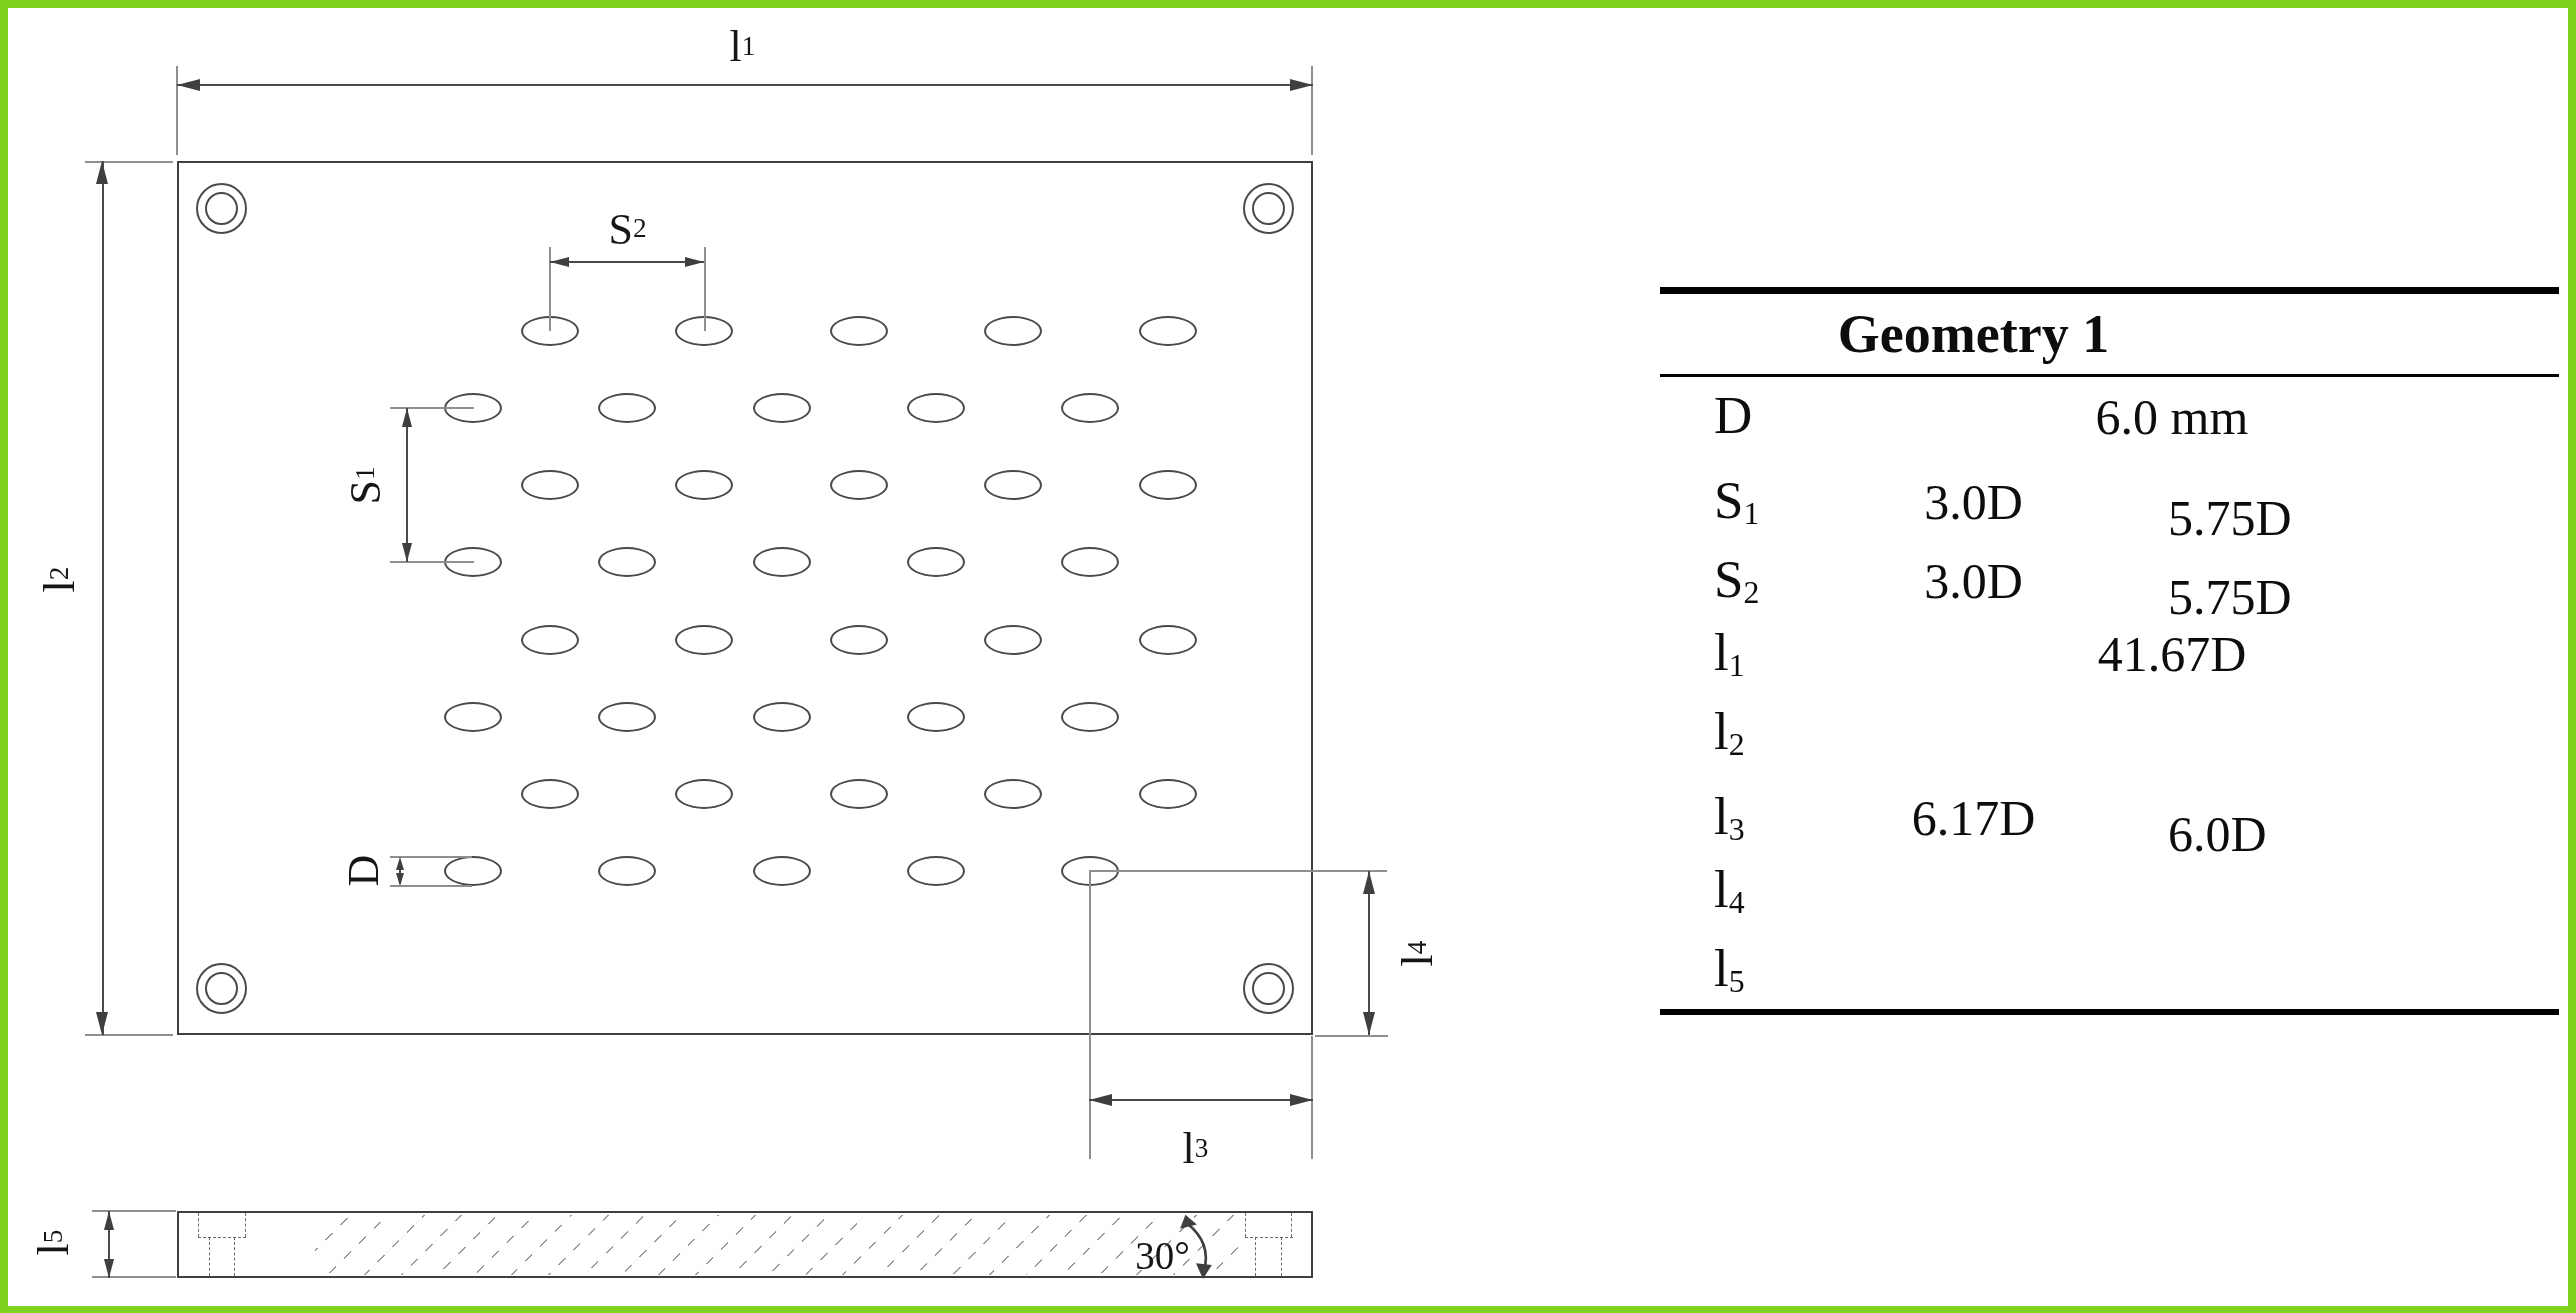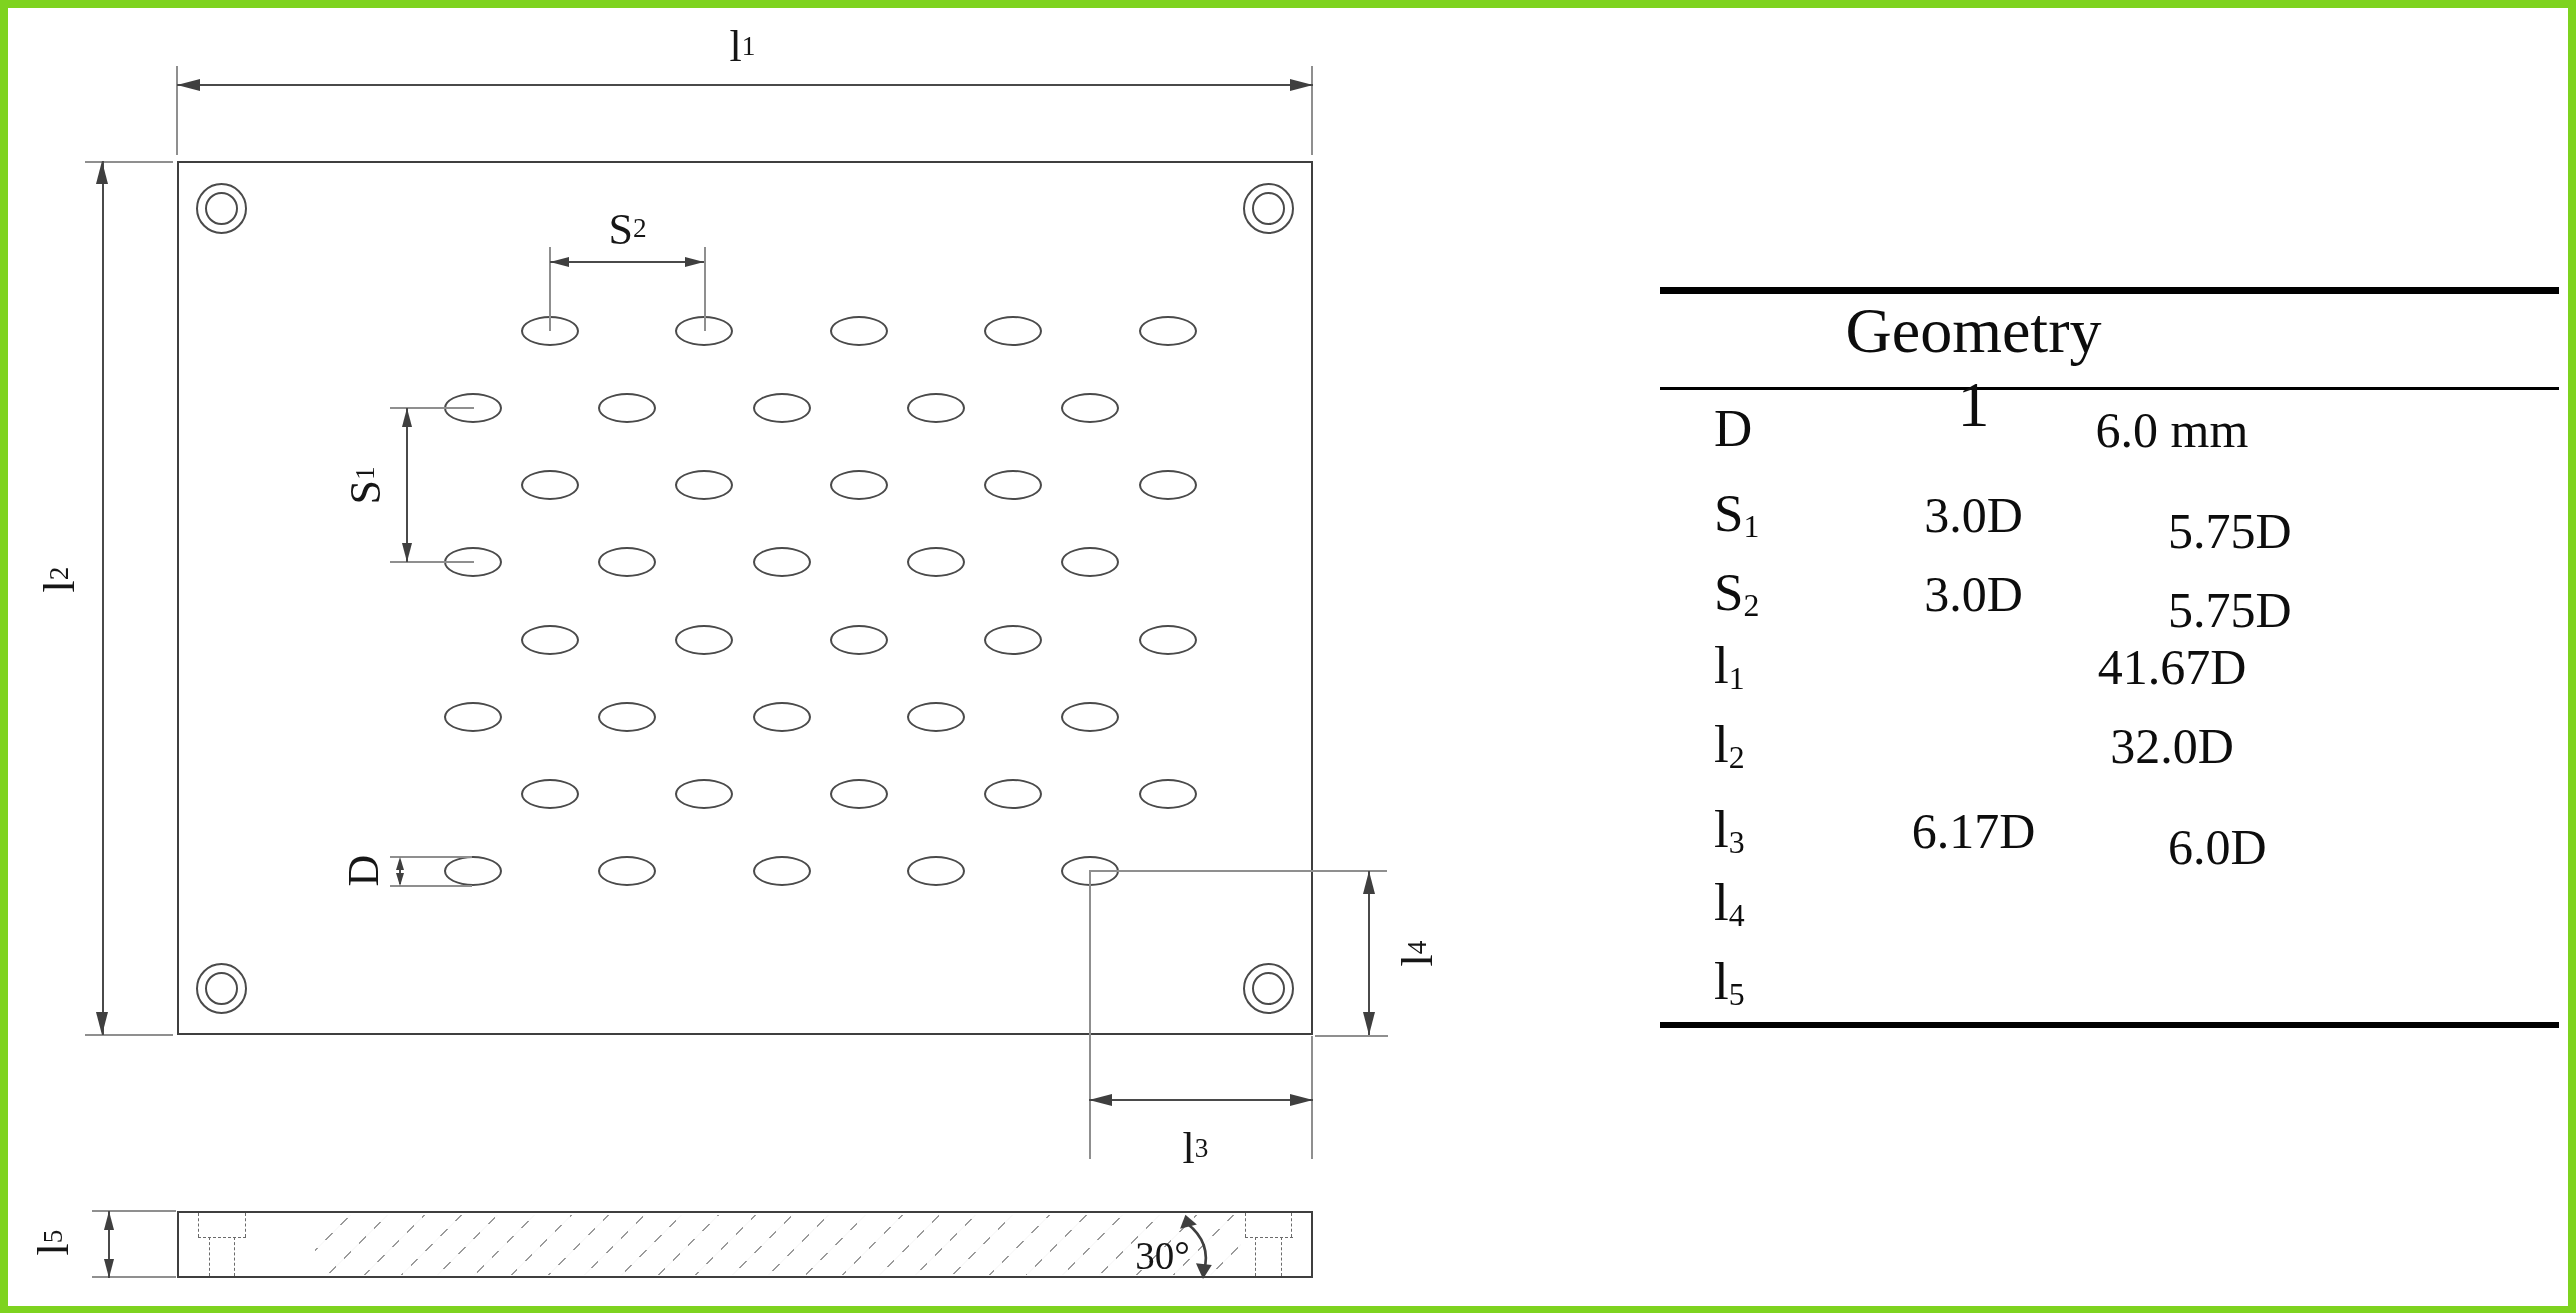--- a/index.html
+++ b/index.html
@@ -69,21 +69,21 @@
 
   
   .geo-table {
     position:absolute; left:1652px; top:279px; width:899px;
     border-top:7px solid #000; border-bottom:6.1px solid #000;
     color:#0d0d0d;
   }
   .geo-row, .geo-head {
     display:grid; grid-template-columns:173px 281px 446px; align-items:center;
   }
-  .geo-head { height:96px; border-bottom:3.5px solid #000; font-weight:normal; font-size:64px; }
+  .geo-head { height:83px; border-bottom:3.5px solid #000; font-weight:bold; font-size:54px; }
   .geo-head .hcell { text-align:center; }
   .geo-head .hcell.g2 { padding-left:56px; }
   .geo-row { height:79px; font-size:50px; }
   .geo-row .lab { padding-left:54px; font-size:53px; }
   .geo-row .lab sub { font-size:0.6em; vertical-align:-0.2em; }
   .geo-row .v1 { text-align:center; }
   .geo-row .v2 { text-align:left; padding-left:54px;margin-top:33px; }
   .geo-row .vspan { grid-column:2 / 4; text-align:center; padding-right:49px; }
 </style>
 </head>
@@ -264,21 +264,20 @@
       <div class="lab"><span>S</span><sub>2</sub></div>
       <div class="v1">3.0D</div>
       <div class="v2">5.75D</div>
     </div>
     <div class="geo-row">
       <div class="lab"><span>l</span><sub>1</sub></div>
       <div class="vspan">41.67D</div>
     </div>
     <div class="geo-row">
       <div class="lab"><span>l</span><sub>2</sub></div>
-      <div class="vspan">32.0D</div>
     </div>
     <div class="geo-row">
       <div class="lab"><span>l</span><sub>3</sub></div>
       <div class="v1">6.17D</div>
       <div class="v2">6.0D</div>
     </div>
     <div class="geo-row">
       <div class="lab"><span>l</span><sub>4</sub></div>
     </div>
     <div class="geo-row">

